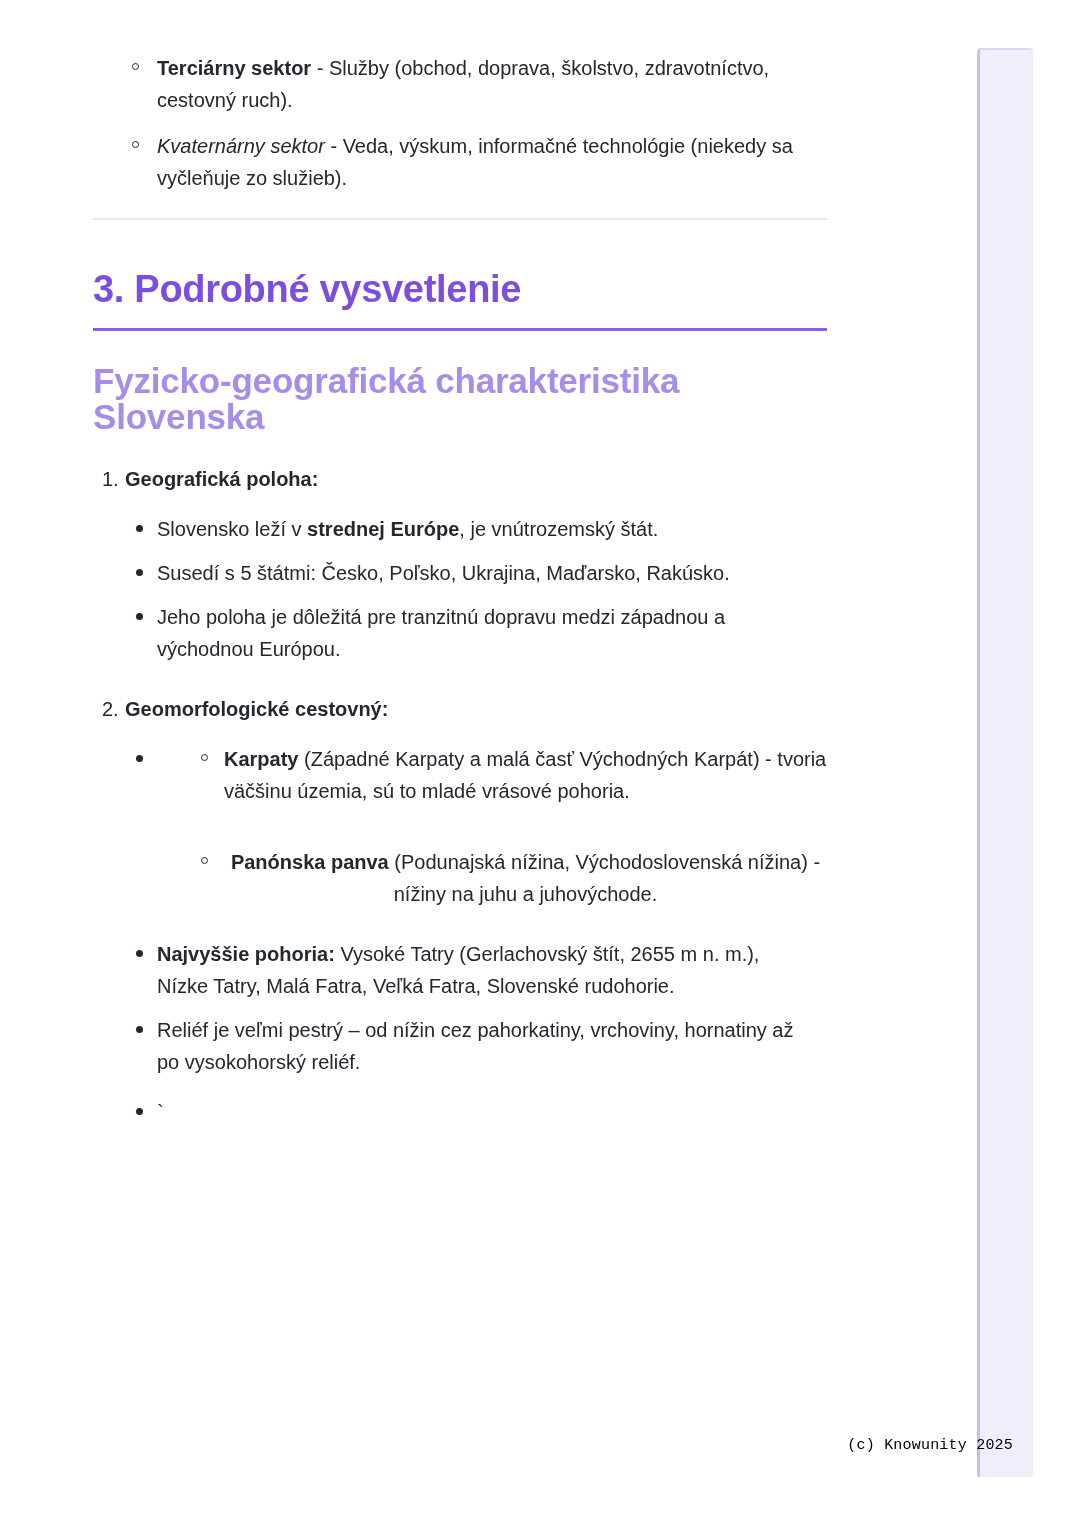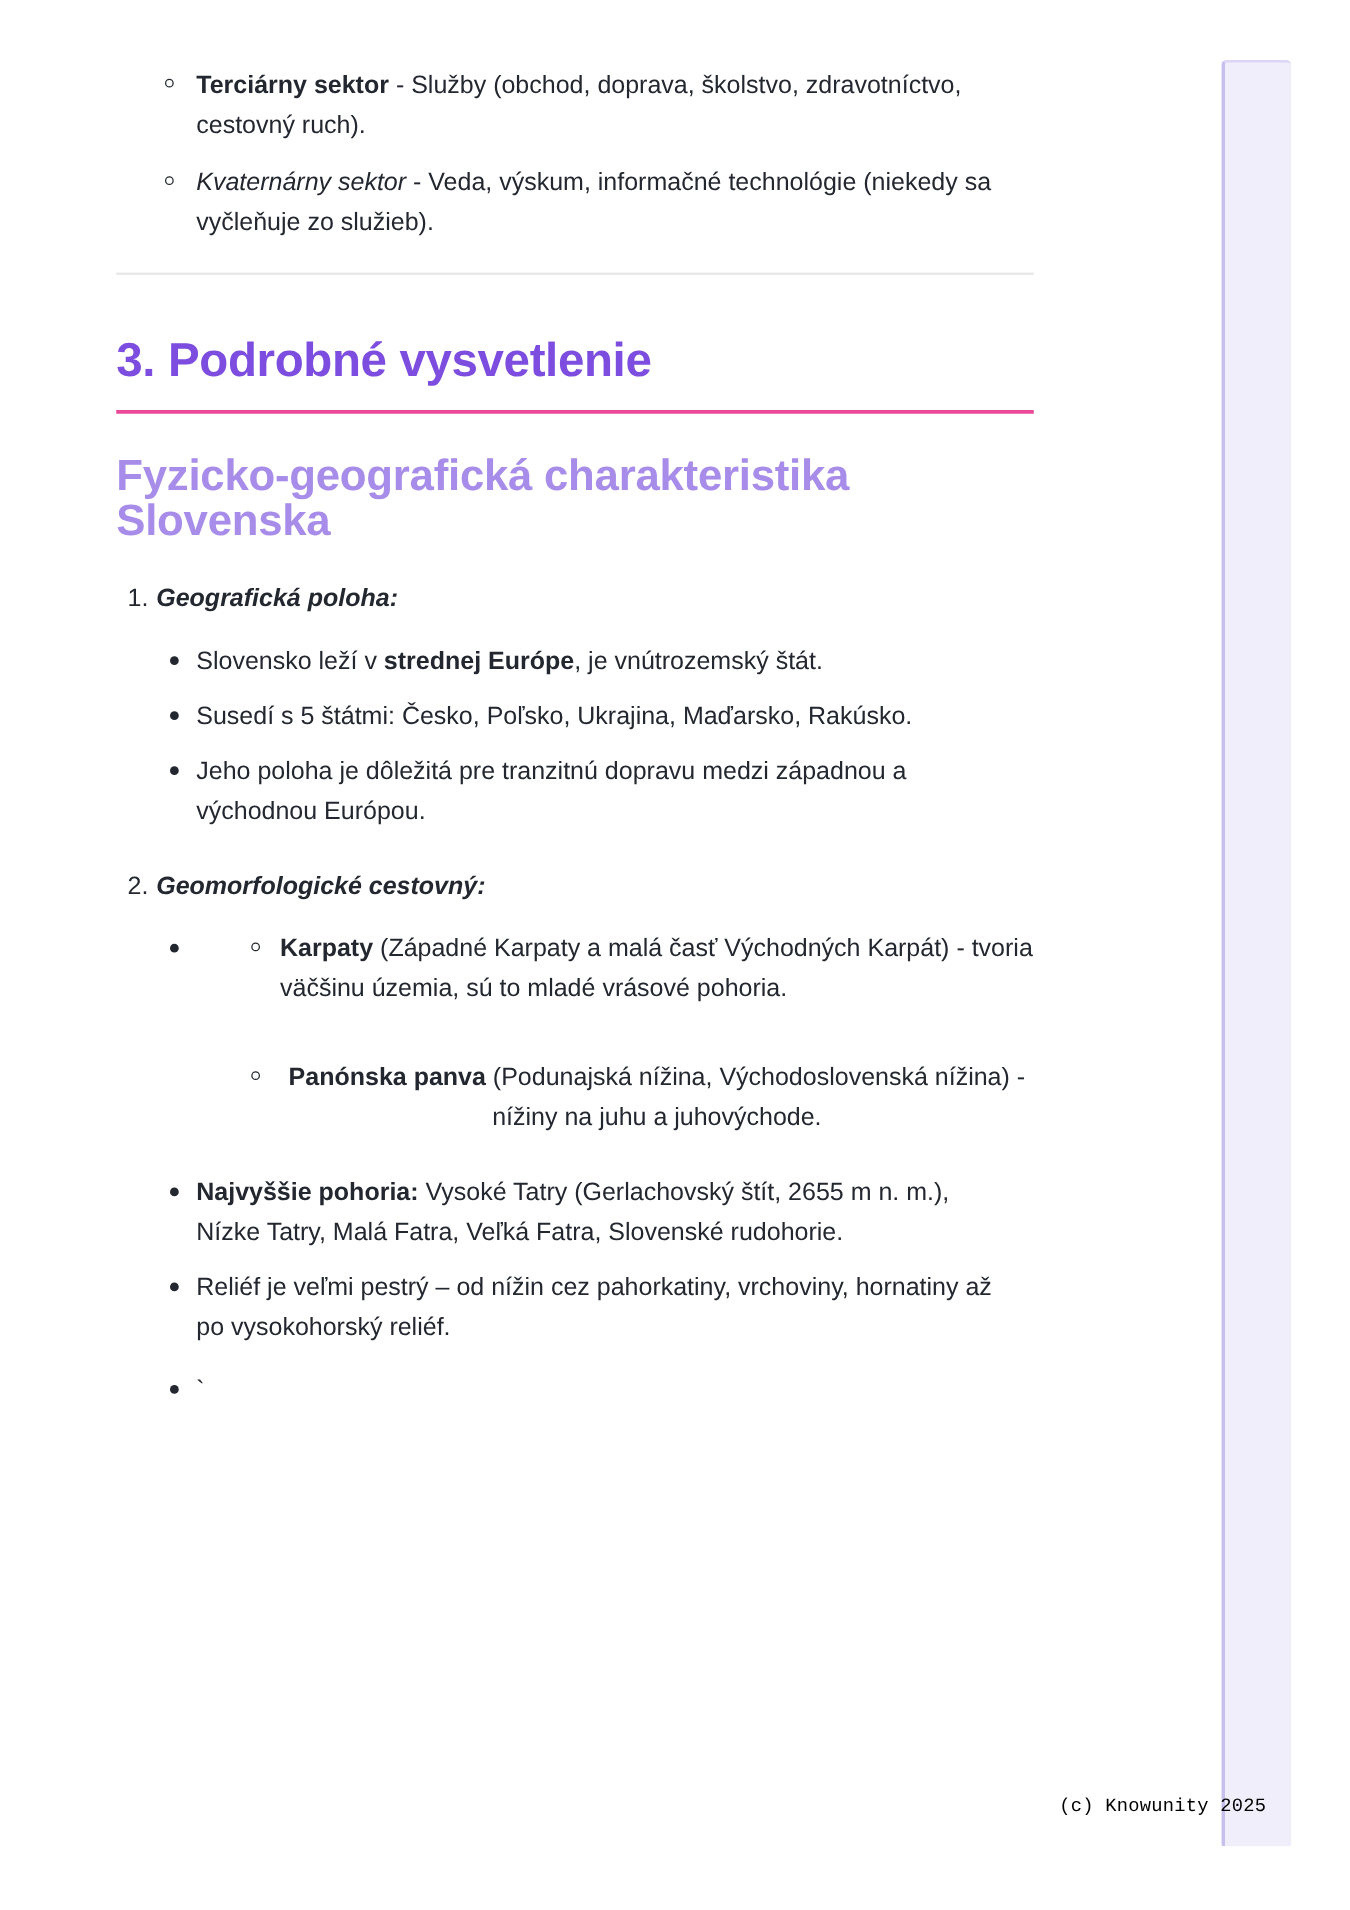--- a/index.html
+++ b/index.html
@@ -60,38 +60,38 @@
 
   
   .h1 {
     margin: 46px 0 0 0;
     font-size: 38px;
     line-height: 46px;
     font-weight: 700;
     color: #7C4DDF;
     letter-spacing: -0.3px;
     padding-bottom: 16px;
-    border-bottom: 3px solid #ec4899;
+    border-bottom: 3px solid #8b5cf6;
   }
   .h2 {
     margin: 32px 0 0 0;
     font-size: 35px;
     line-height: 36px;
     font-weight: 700;
     color: #A78CE9;
     letter-spacing: -0.2px;
   }
 
   
   .ol-item { position: relative; margin-top: 28px; padding-left: 32px; }
   .num {
     position: absolute; left: 9px; top: 0;
     font-size: 20px; line-height: 32px; font-weight: 400;
   }
-  .label { font-size: 20px; line-height: 32px; font-weight: 700; font-style: italic; }
+  .label { font-size: 20px; line-height: 32px; font-weight: 700; }
 
   .bullets { margin-top: 18px; }
   .b1 { padding-left: 32px; margin-bottom: 12px; }   
   .b1 > .dot { left: 11px; top: 12px; }
 
   .sub { margin-top: 10px; }
   .b2 { padding-left: 67px; margin-bottom: 39px; }   
   .b2 > .ring { left: 44px; top: 11px; }
   .sub .b2:last-child { margin-bottom: 0; text-align: center; }
 

